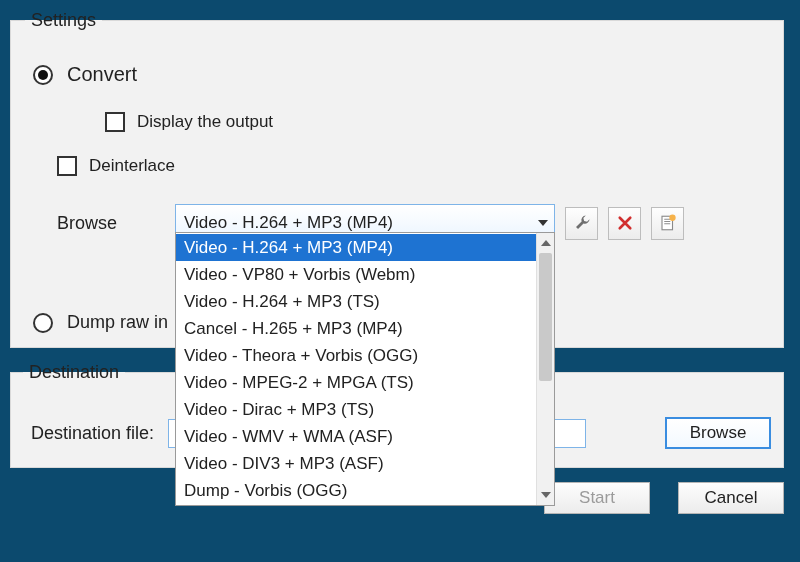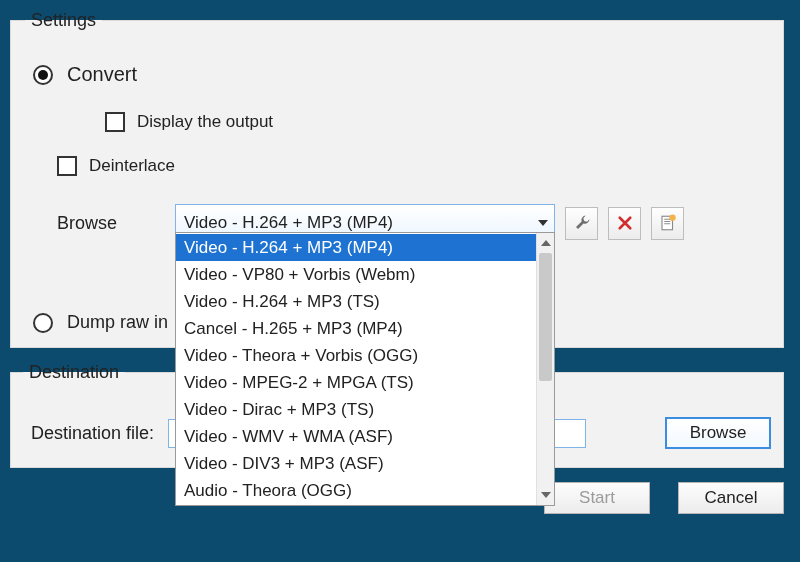--- a/index.html
+++ b/index.html
@@ -222,21 +222,21 @@
             <div class="options">
               <div class="option selected">Video - H.264 + MP3 (MP4)</div>
               <div class="option">Video - VP80 + Vorbis (Webm)</div>
               <div class="option">Video - H.264 + MP3 (TS)</div>
               <div class="option">Cancel - H.265 + MP3 (MP4)</div>
               <div class="option">Video - Theora + Vorbis (OGG)</div>
               <div class="option">Video - MPEG-2 + MPGA (TS)</div>
               <div class="option">Video - Dirac + MP3 (TS)</div>
               <div class="option">Video - WMV + WMA (ASF)</div>
               <div class="option">Video - DIV3 + MP3 (ASF)</div>
-              <div class="option">Audio - Theora (OGG)</div>
+              <div class="option">Dump - Vorbis (OGG)</div>
             </div>
             <div class="sb">
               <div class="sb-btn up">
                   <div class="tri"></div>
                 </div>
               <div class="sb-track">
                   <div class="sb-thumb"></div>
                 </div>
               <div class="sb-btn down">
                   <div class="tri"></div>

